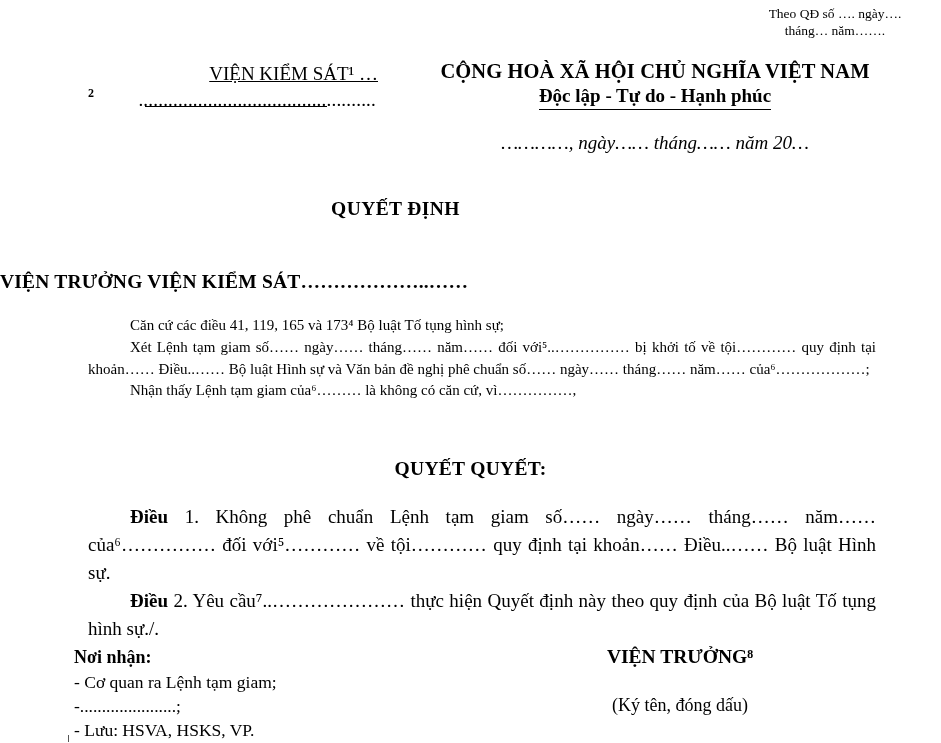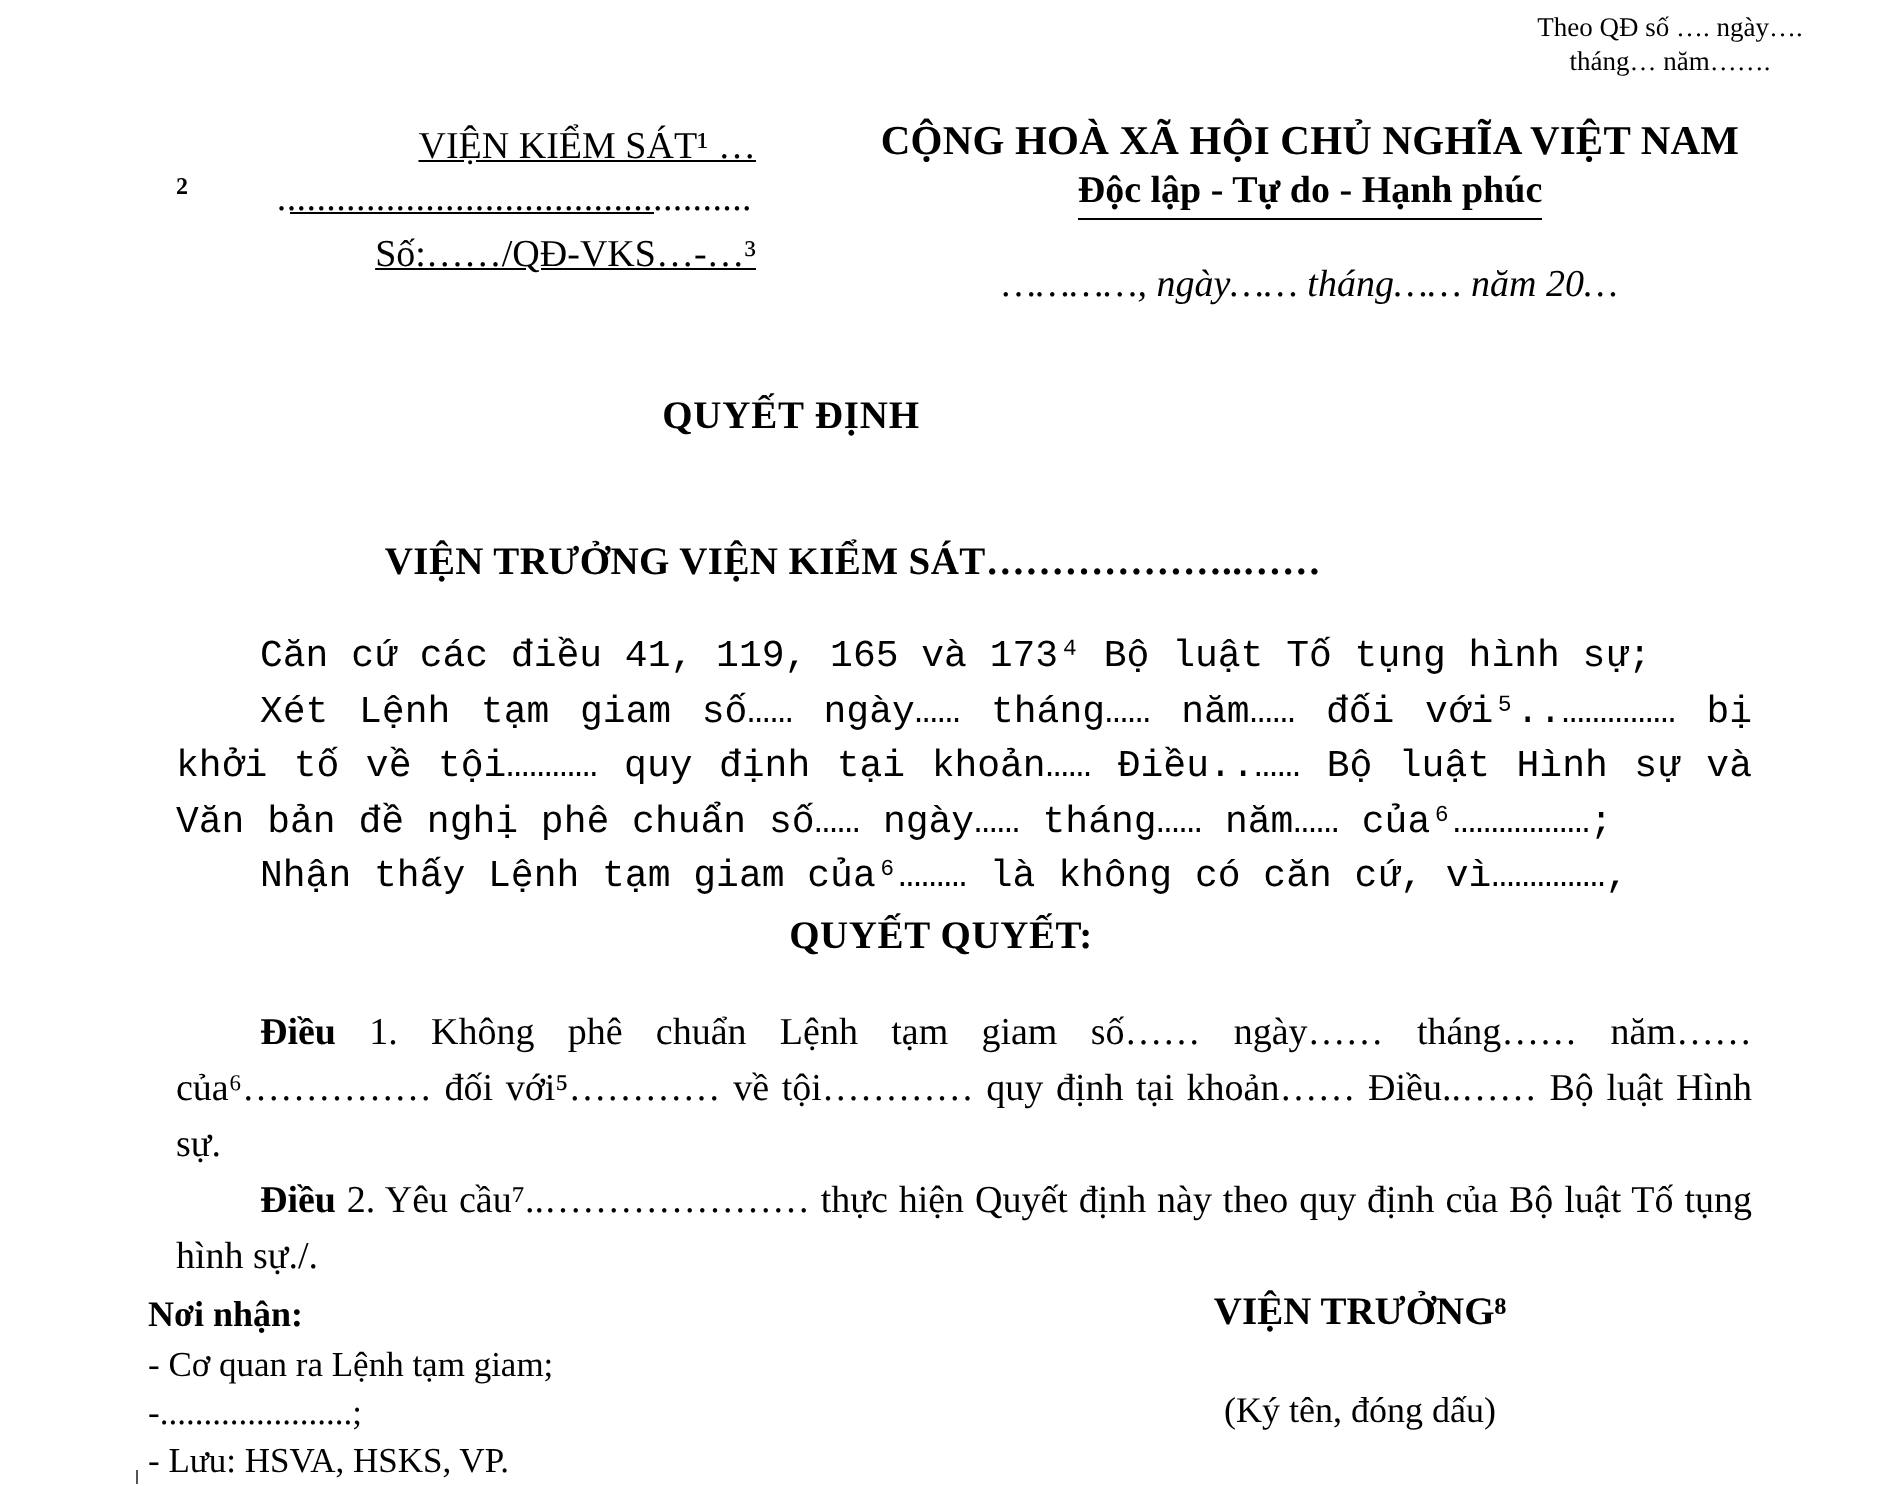--- a/index.html
+++ b/index.html
@@ -141,35 +141,33 @@
     font-weight: bold;
     font-size: 19.5px;
     letter-spacing: 0.4px;
     margin-top: 2px;
   }
   .subtitle {
     position: absolute;
     top: 271px;
     left: 0;
     width: 853px;
-    text-align: center;
     font-weight: bold;
     font-size: 19.5px;
     letter-spacing: 0.2px;
   }
 
   
   .body-block {
     position: absolute;
     top: 315px;
     left: 88px;
     width: 788px;
-    font-size: 19px;
+    font-size: 15px;
     line-height: 1.45;
-    font-family: Liberation Mono, monospace;
   }
   .para {
     text-align: justify;
     text-justify: inter-word;
     margin: 0;
   }
   .para.indent {
     text-indent: 42px;
   }
 
@@ -263,21 +261,20 @@
     <span class="code-line">tháng… năm…….</span>
   </div>
 
   <div class="header-left">
     <span class="agency">VIỆN KIỂM SÁT¹ …</span>
     <span class="agency-blank-row">
       <span class="sup-mark">2</span>
       <span class="dotline">................................................</span>
       <span class="rule"></span>
     </span>
-    <span class="docnum">Số:……/QĐ-VKS…-…³</span>
   </div>
 
   <div class="header-right">
     <span class="nation">CỘNG HOÀ XÃ HỘI CHỦ NGHĨA VIỆT NAM</span>
     <span class="motto-wrap">
       <span class="motto">Độc lập - Tự do - Hạnh phúc</span>
     </span>
     <span class="dateline">…………, ngày…… tháng…… năm 20…</span>
   </div>
 

